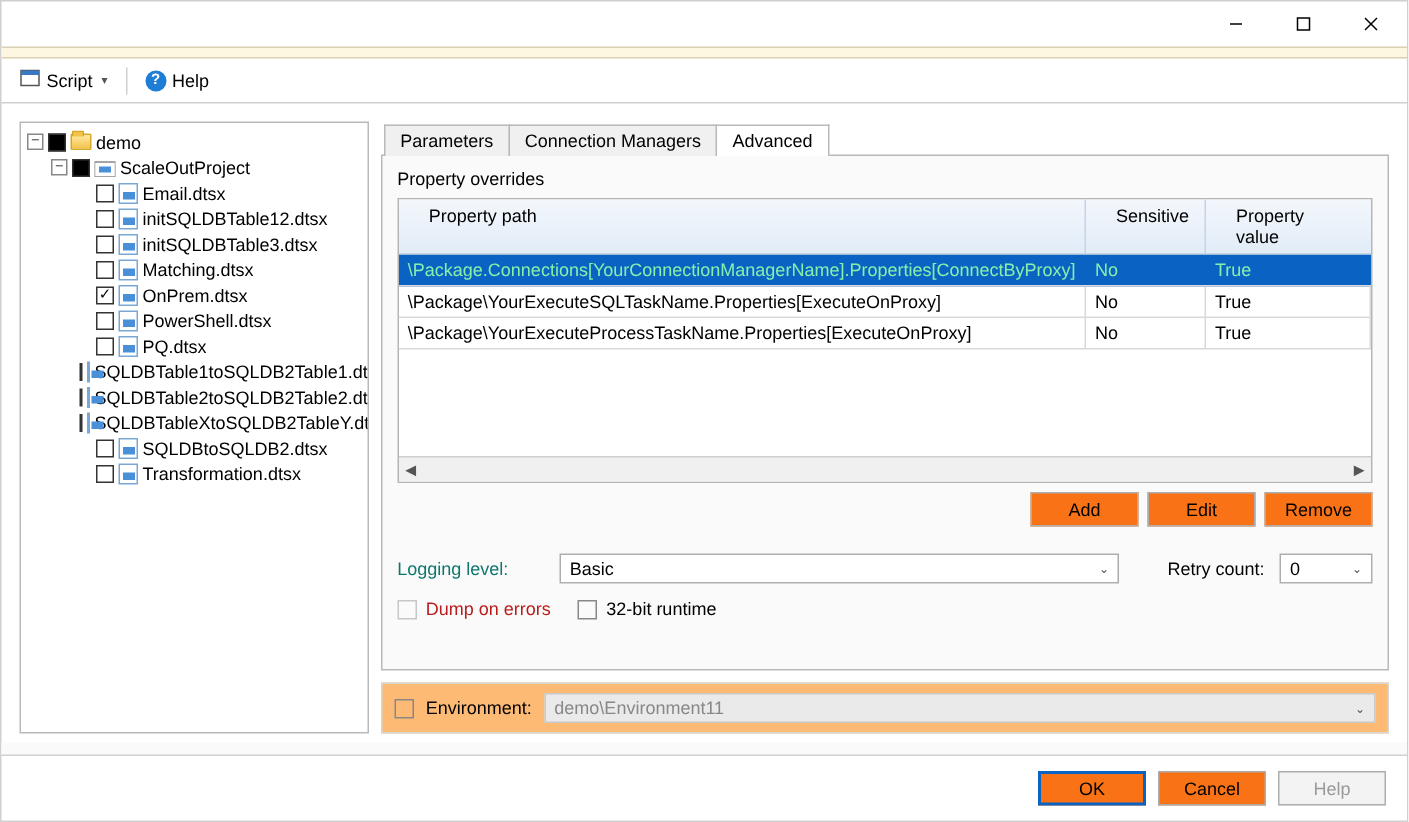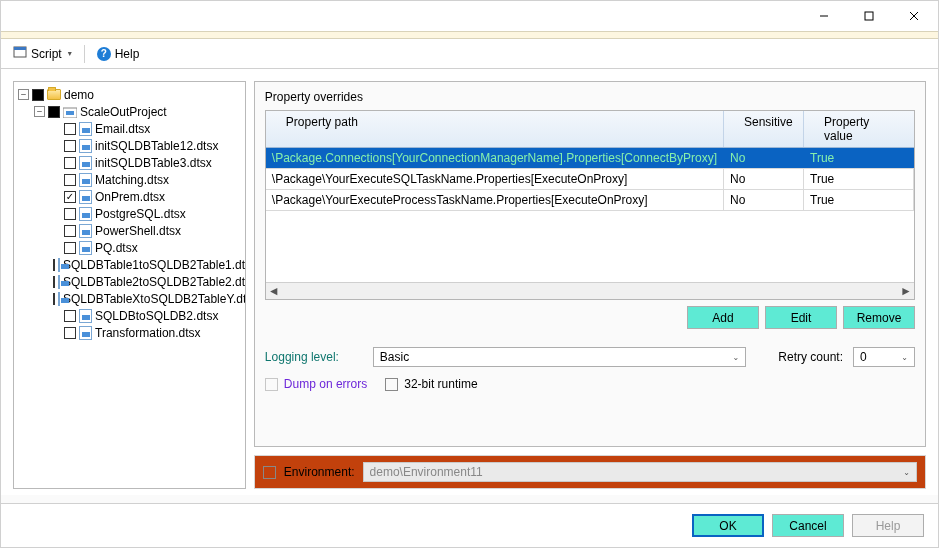--- a/index.html
+++ b/index.html
@@ -40,29 +40,29 @@
   .c1 { flex:1; }
   .c2 { width:80px;}
   .c3 { width:110px; border-right:none;}
   .grid-rows { flex:1; overflow:hidden;}
   .grow { display:flex; border-bottom:1px solid #d9d9d9;}
   .gc { padding:3px 6px; border-right:1px solid #d9d9d9;}
   .grow.sel { background:#0a63c2; color:#86efac;}
   .grow.sel .gc { border-right-color:#0a63c2;}
   .grid-scroll { height:17px; background:#f0f0f0; border-top:1px solid #cfcfcf; display:flex; align-items:center; justify-content:space-between; padding:0 2px; font-size:10px; color:#555;}
   .btn-row { display:flex; justify-content:flex-end; gap:6px;}
-  .btn { min-width:72px; height:23px; border:1px solid #adadad; background:#5eead4; display:inline-flex; align-items:center; justify-content:center; padding:0 10px;}
+  .btn { min-width:72px; height:23px; border:1px solid #adadad; background:#f97316; display:inline-flex; align-items:center; justify-content:center; padding:0 10px;}
   .form-row { display:flex; align-items:center; gap:10px;}
   .lbl { width:98px; color:#0f766e;}
   .select { flex:1; height:20px; border:1px solid #adadad; background:#fff; display:flex; align-items:center; justify-content:space-between; padding:0 6px;}
   .select.sm { width:62px; flex:none;}
   .chk-row { display:flex; align-items:center; gap:18px; padding:4px 0;}
   .chkbox { width:13px; height:13px; border:1px solid #888; display:inline-flex; align-items:center; justify-content:center;}
-  .muted { color:#6d28d9;}
-  .env-row { display:flex; align-items:center; gap:8px; border:1px solid #d6d6d6; background:#c2410c; padding:6px 8px; margin-top:8px;}
+  .muted { color:#b91c1c;}
+  .env-row { display:flex; align-items:center; gap:8px; border:1px solid #d6d6d6; background:#fdba74; padding:6px 8px; margin-top:8px;}
   .env-select { flex:1; height:20px; border:1px solid #c9c9c9; background:#eaeaea; color:#888; display:flex; align-items:center; justify-content:space-between; padding:0 6px;}
   .footer { height:44px; border-top:1px solid #d0d0d0; display:flex; justify-content:flex-end; align-items:center; gap:8px; padding:0 14px;}
   .btn.primary { border:2px solid #0a63c2;}
   .btn.disabled { color:#9a9a9a; background:#f3f3f3;}
   .spacer8 { height:8px; background:#fafafa; border-left:1px solid #fafafa;}
 </style>
 </head>
 <body>
 
 <div class="window">
@@ -164,28 +164,20 @@
                         </span>
                         <span class="dtsx"></span>
                         <span>OnPrem.dtsx</span>
                       </div>
                     </li>
                     <li>
                       <div class="node">
                         <span class="tw-sp"></span>
                         <span class="cb"></span>
                         <span class="dtsx"></span>
-                        <span>PostgreSQL.dtsx</span>
-                      </div>
-                    </li>
-                    <li>
-                      <div class="node">
-                        <span class="tw-sp"></span>
-                        <span class="cb"></span>
-                        <span class="dtsx"></span>
                         <span>PowerShell.dtsx</span>
                       </div>
                     </li>
                     <li>
                       <div class="node">
                         <span class="tw-sp"></span>
                         <span class="cb"></span>
                         <span class="dtsx"></span>
                         <span>PQ.dtsx</span>
                       </div>
@@ -232,20 +224,25 @@
                     </li>
                   </ul>
               </li>
             </ul>
           </li>
         </ul>
       </div>
     </div>
 
     <div class="right-pane">
+      <div class="tabs">
+        <div class="tab">Parameters</div>
+        <div class="tab">Connection Managers</div>
+        <div class="tab active">Advanced</div>
+      </div>
       <div class="tab-body">
         <div>Property overrides</div>
         <div class="grid-wrap">
           <div class="grid-head">
             <div class="gh c1">Property path</div>
             <div class="gh c2">Sensitive</div>
             <div class="gh c3">Property value</div>
           </div>
           <div class="grid-rows" id="grid-rows">
               <div class="grow sel">

